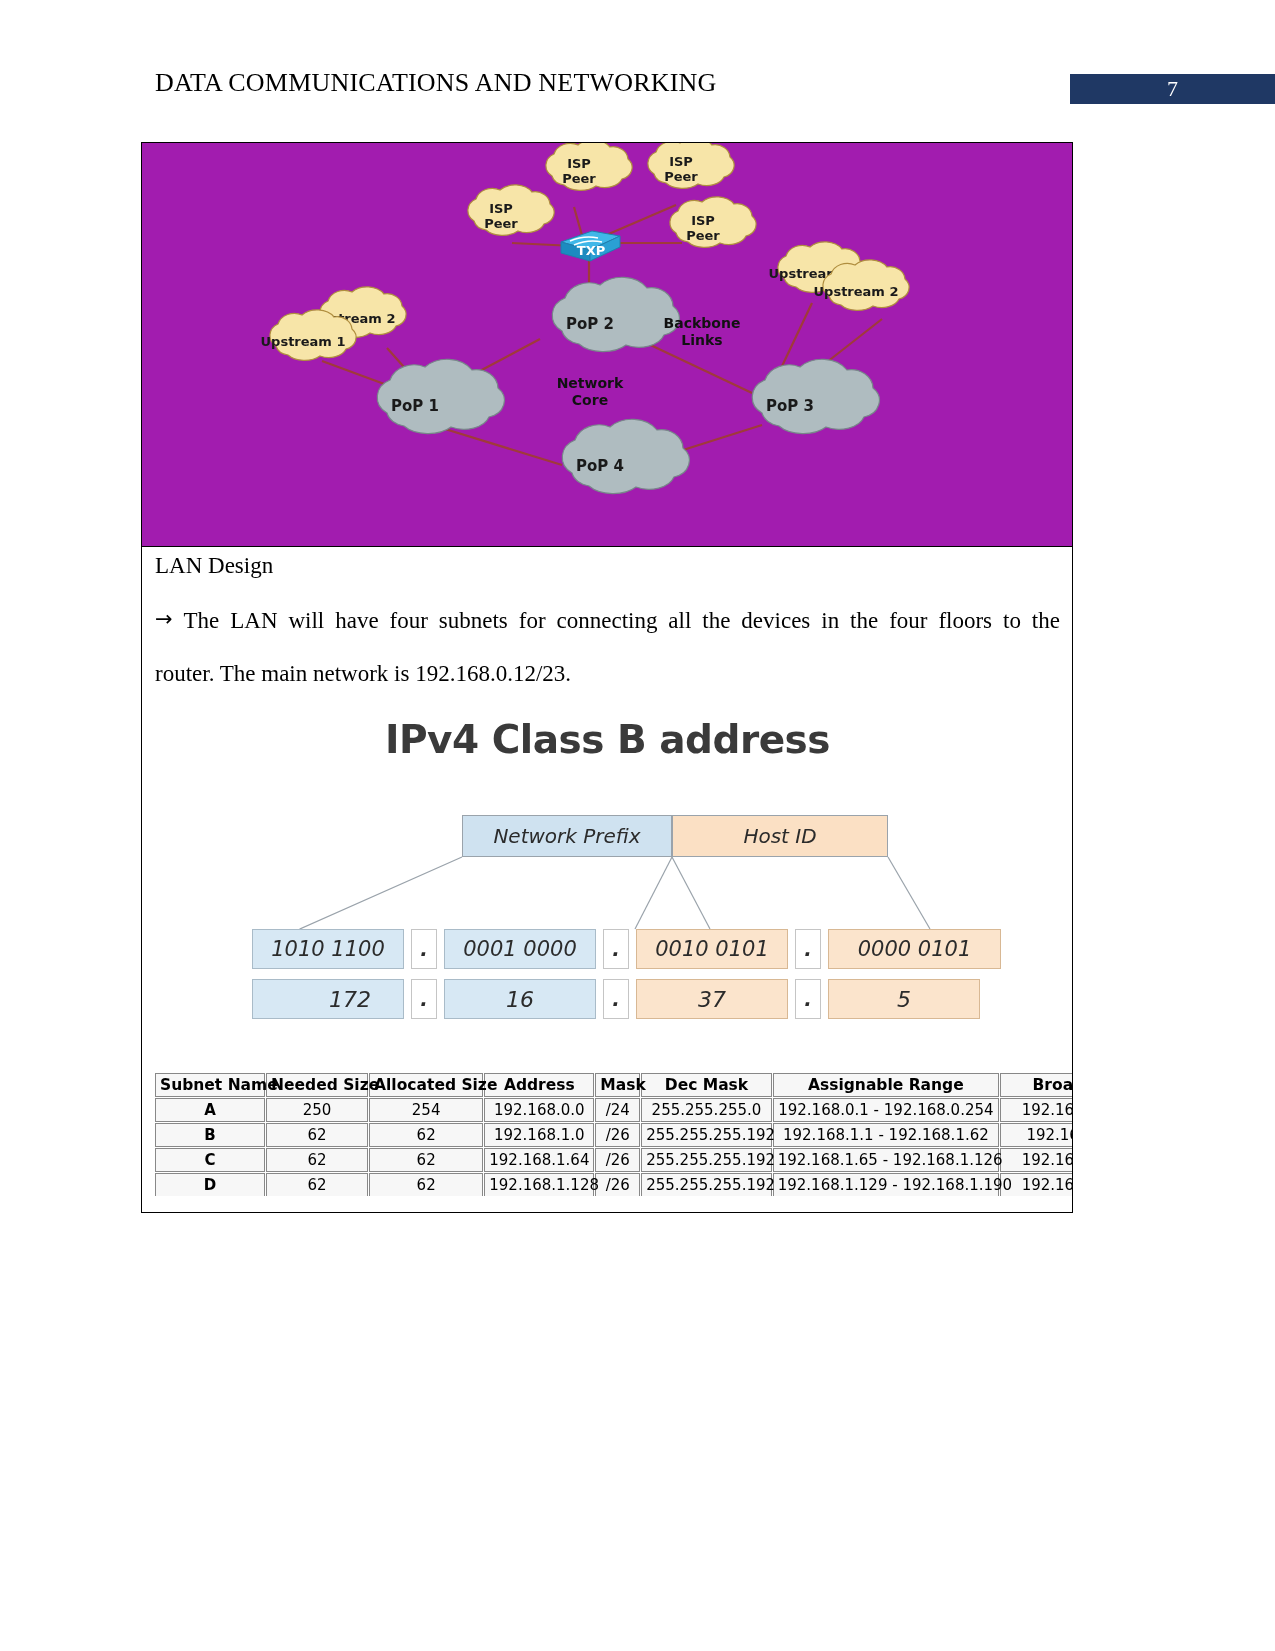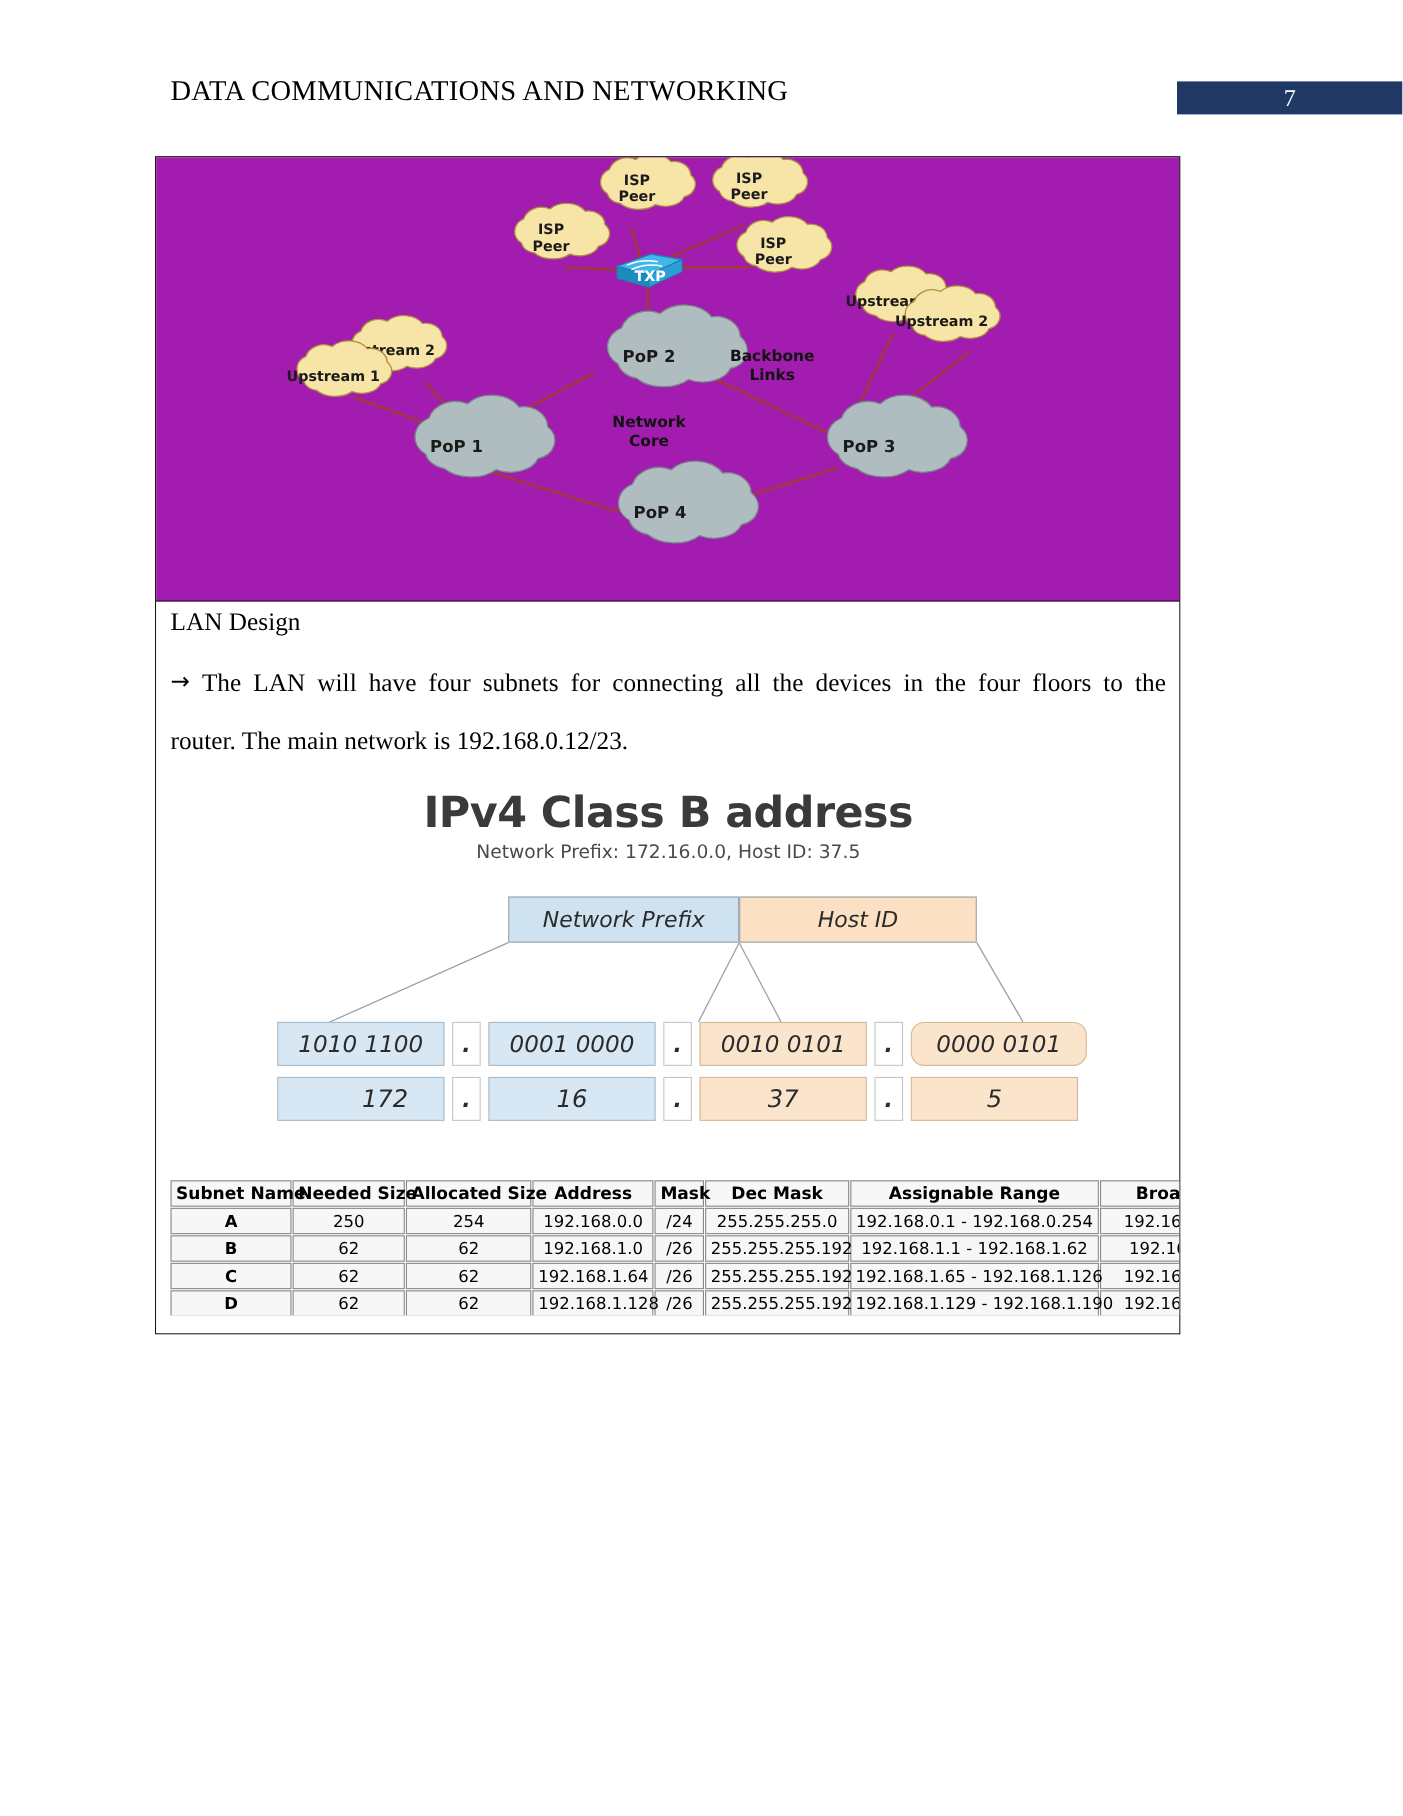--- a/index.html
+++ b/index.html
@@ -328,39 +328,38 @@
       <span>four</span>
       <span>floors</span>
       <span>to</span>
       <span>the</span>
     </div>
 
     <div class="lan-para-2">router. The main network is 192.168.0.12/23.</div>
 
     <div class="ipv4-figure">
       <div class="ipv4-title">IPv4 Class B address</div>
-      <div class="ipv4-subtitle">Network Prefix: 172.16.0.0, Host ID: 37.5</div>
 
       <svg style="position:absolute;left:0;top:0;" width="735" height="350">
         <polyline points="222,150 60,222 60,232" fill="none" stroke="#9aa3ab" stroke-width="1.2"></polyline>
         <polyline points="432,150 470,222" fill="none" stroke="#9aa3ab" stroke-width="1.2"></polyline>
         <polyline points="432,150 395,222" fill="none" stroke="#9aa3ab" stroke-width="1.2"></polyline>
         <polyline points="648,150 690,222" fill="none" stroke="#9aa3ab" stroke-width="1.2"></polyline>
       </svg>
 
       <div class="seg-box seg-prefix" style="left:222px; top:108px; width:210px; height:42px;">Network Prefix</div>
       <div class="seg-box seg-host" style="left:432px; top:108px; width:216px; height:42px;">Host ID</div>
 
       <div class="seg-box oct-blue bin-text" style="left:12px; top:222px; width:152px; height:40px;">1010 1100</div>
       <div class="seg-box oct-dot" style="left:171px; top:222px; width:26px; height:40px;">.</div>
       <div class="seg-box oct-blue bin-text" style="left:204px; top:222px; width:152px; height:40px;">0001 0000</div>
       <div class="seg-box oct-dot" style="left:363px; top:222px; width:26px; height:40px;">.</div>
       <div class="seg-box oct-peach bin-text" style="left:396px; top:222px; width:152px; height:40px;">0010 0101</div>
       <div class="seg-box oct-dot" style="left:555px; top:222px; width:26px; height:40px;">.</div>
-      <div class="seg-box oct-peach bin-text" style="left:588px; top:222px; width:160px; height:40px;border-radius:12px;">0000 0101</div>
+      <div class="seg-box oct-peach bin-text" style="left:588px; top:222px; width:173px; height:40px;">0000 0101</div>
 
       <div class="seg-box oct-blue dec-text" style="left:12px; top:272px; width:152px; height:40px;padding-left:44px;">172</div>
       <div class="seg-box oct-dot" style="left:171px; top:272px; width:26px; height:40px;">.</div>
       <div class="seg-box oct-blue dec-text" style="left:204px; top:272px; width:152px; height:40px;">16</div>
       <div class="seg-box oct-dot" style="left:363px; top:272px; width:26px; height:40px;">.</div>
       <div class="seg-box oct-peach dec-text" style="left:396px; top:272px; width:152px; height:40px;">37</div>
       <div class="seg-box oct-dot" style="left:555px; top:272px; width:26px; height:40px;">.</div>
       <div class="seg-box oct-peach dec-text" style="left:588px; top:272px; width:152px; height:40px;">5</div>
     </div>
 

